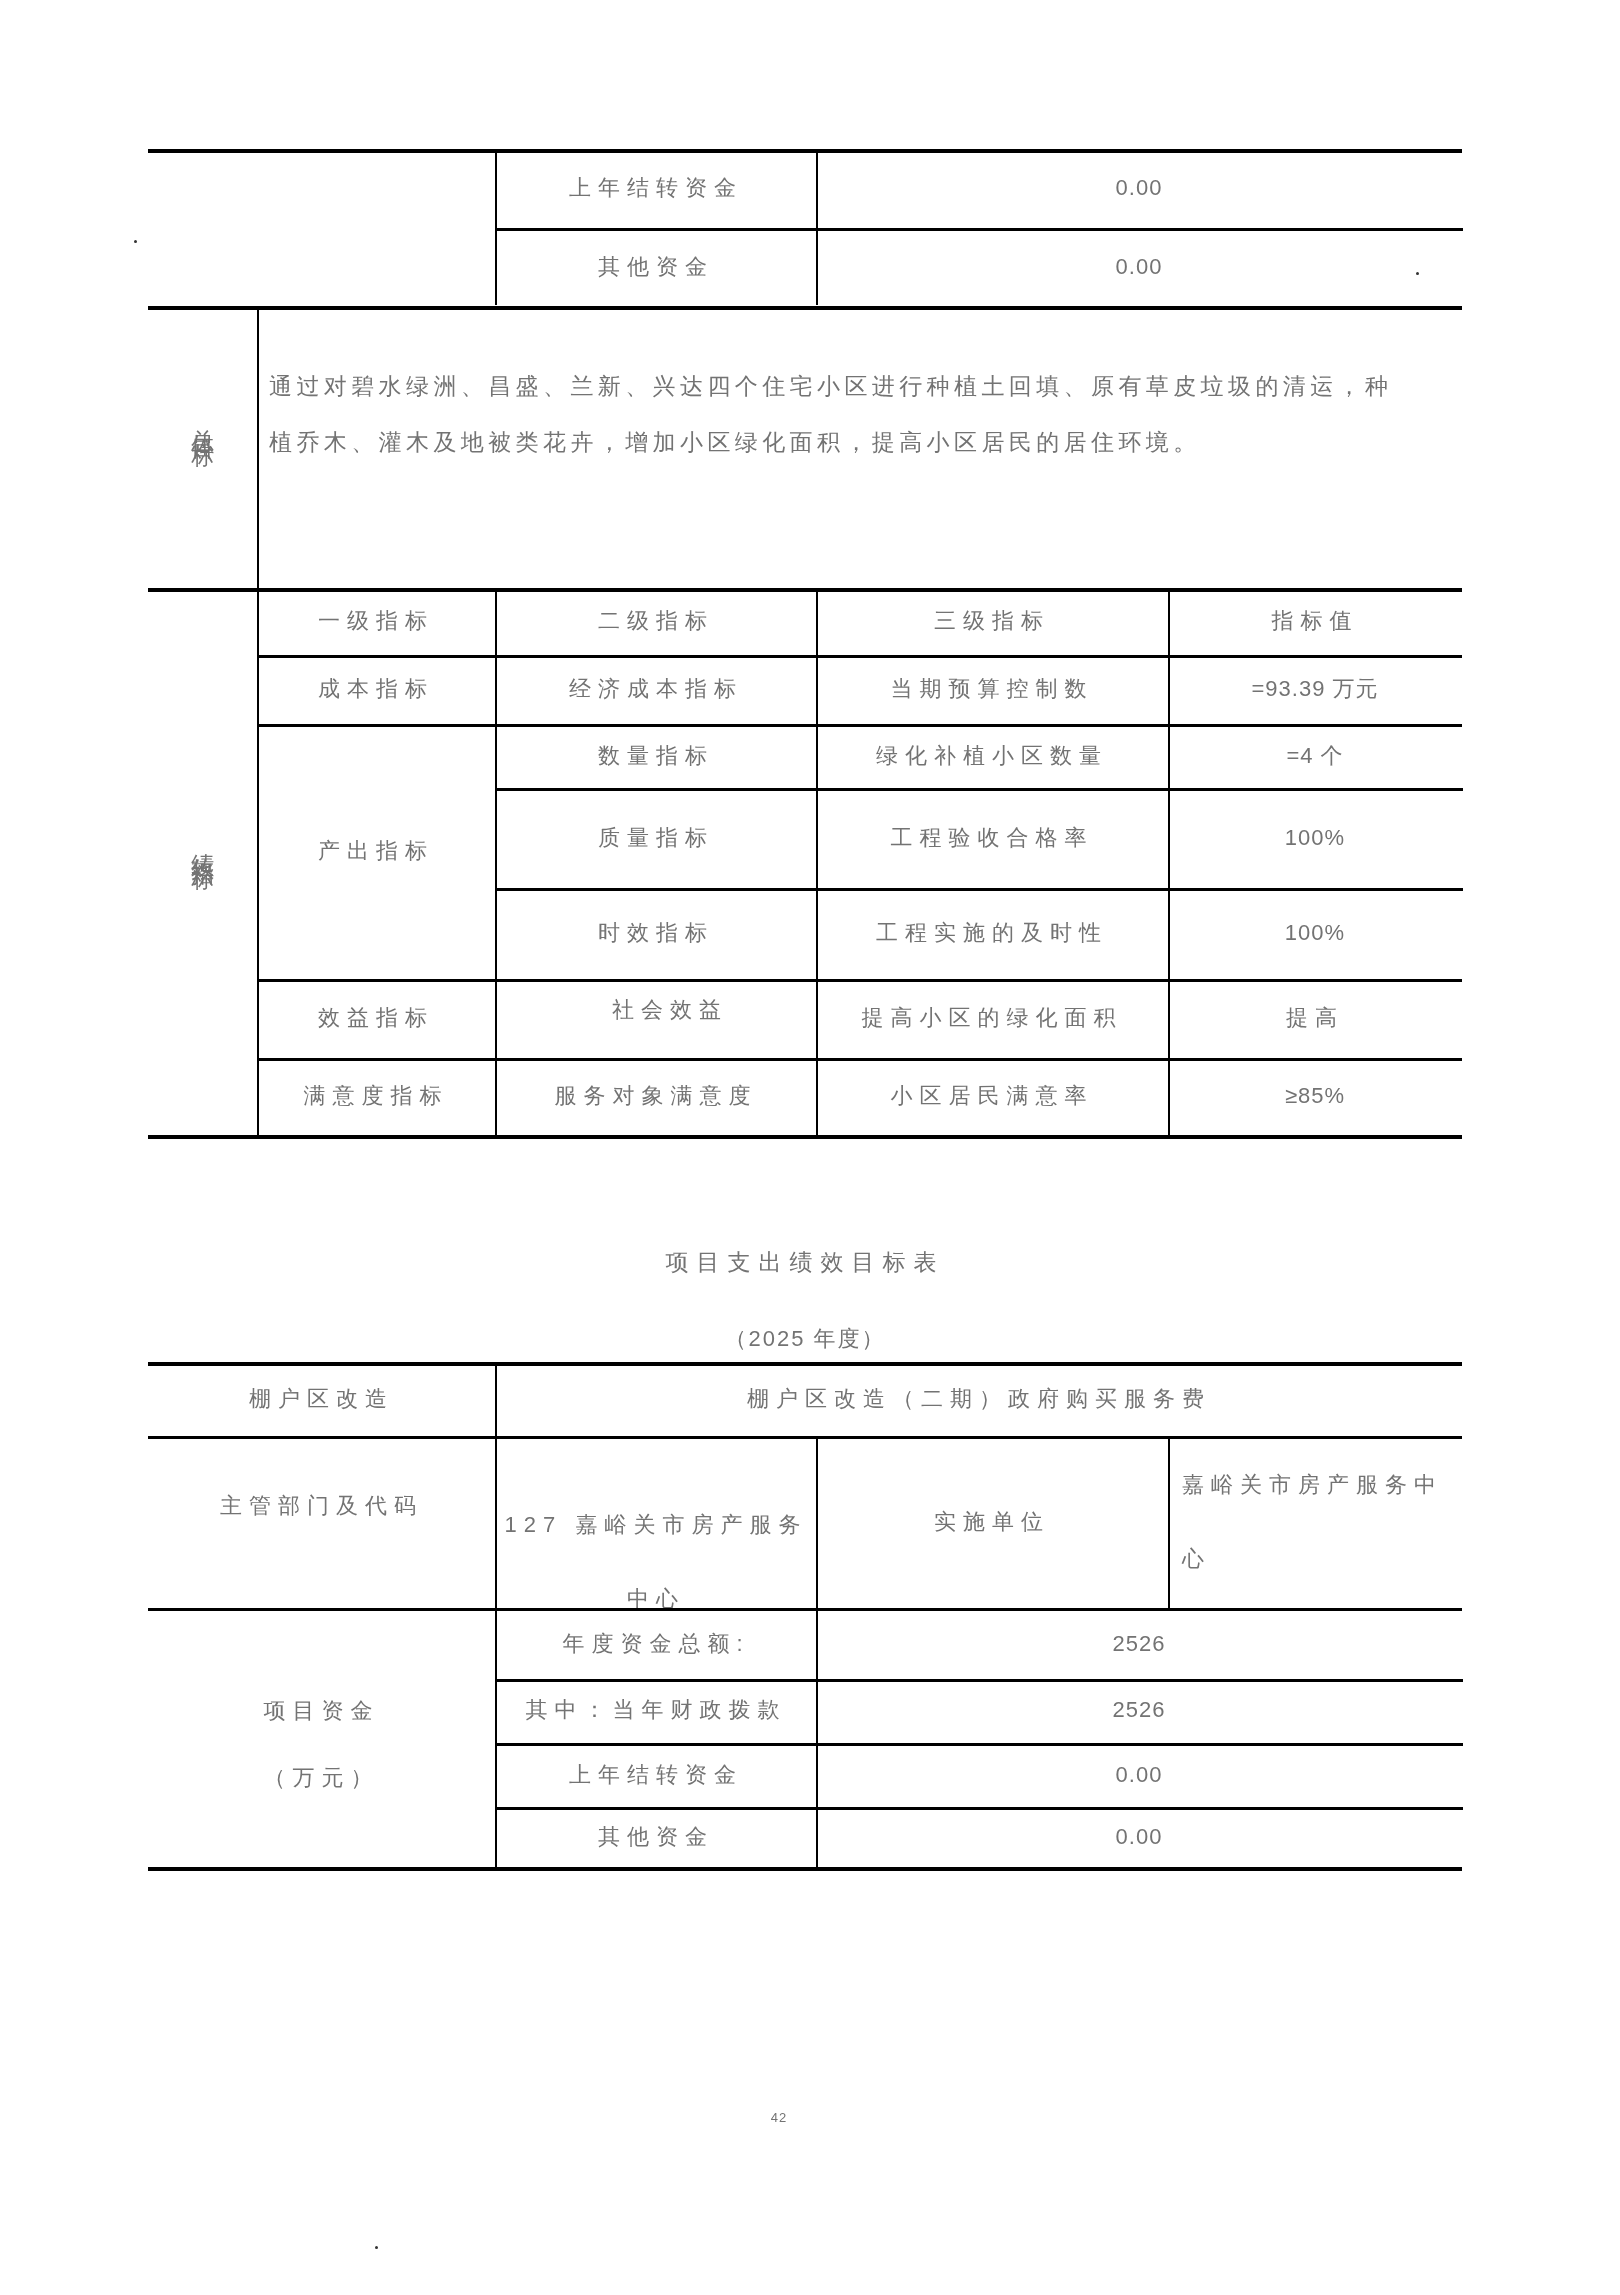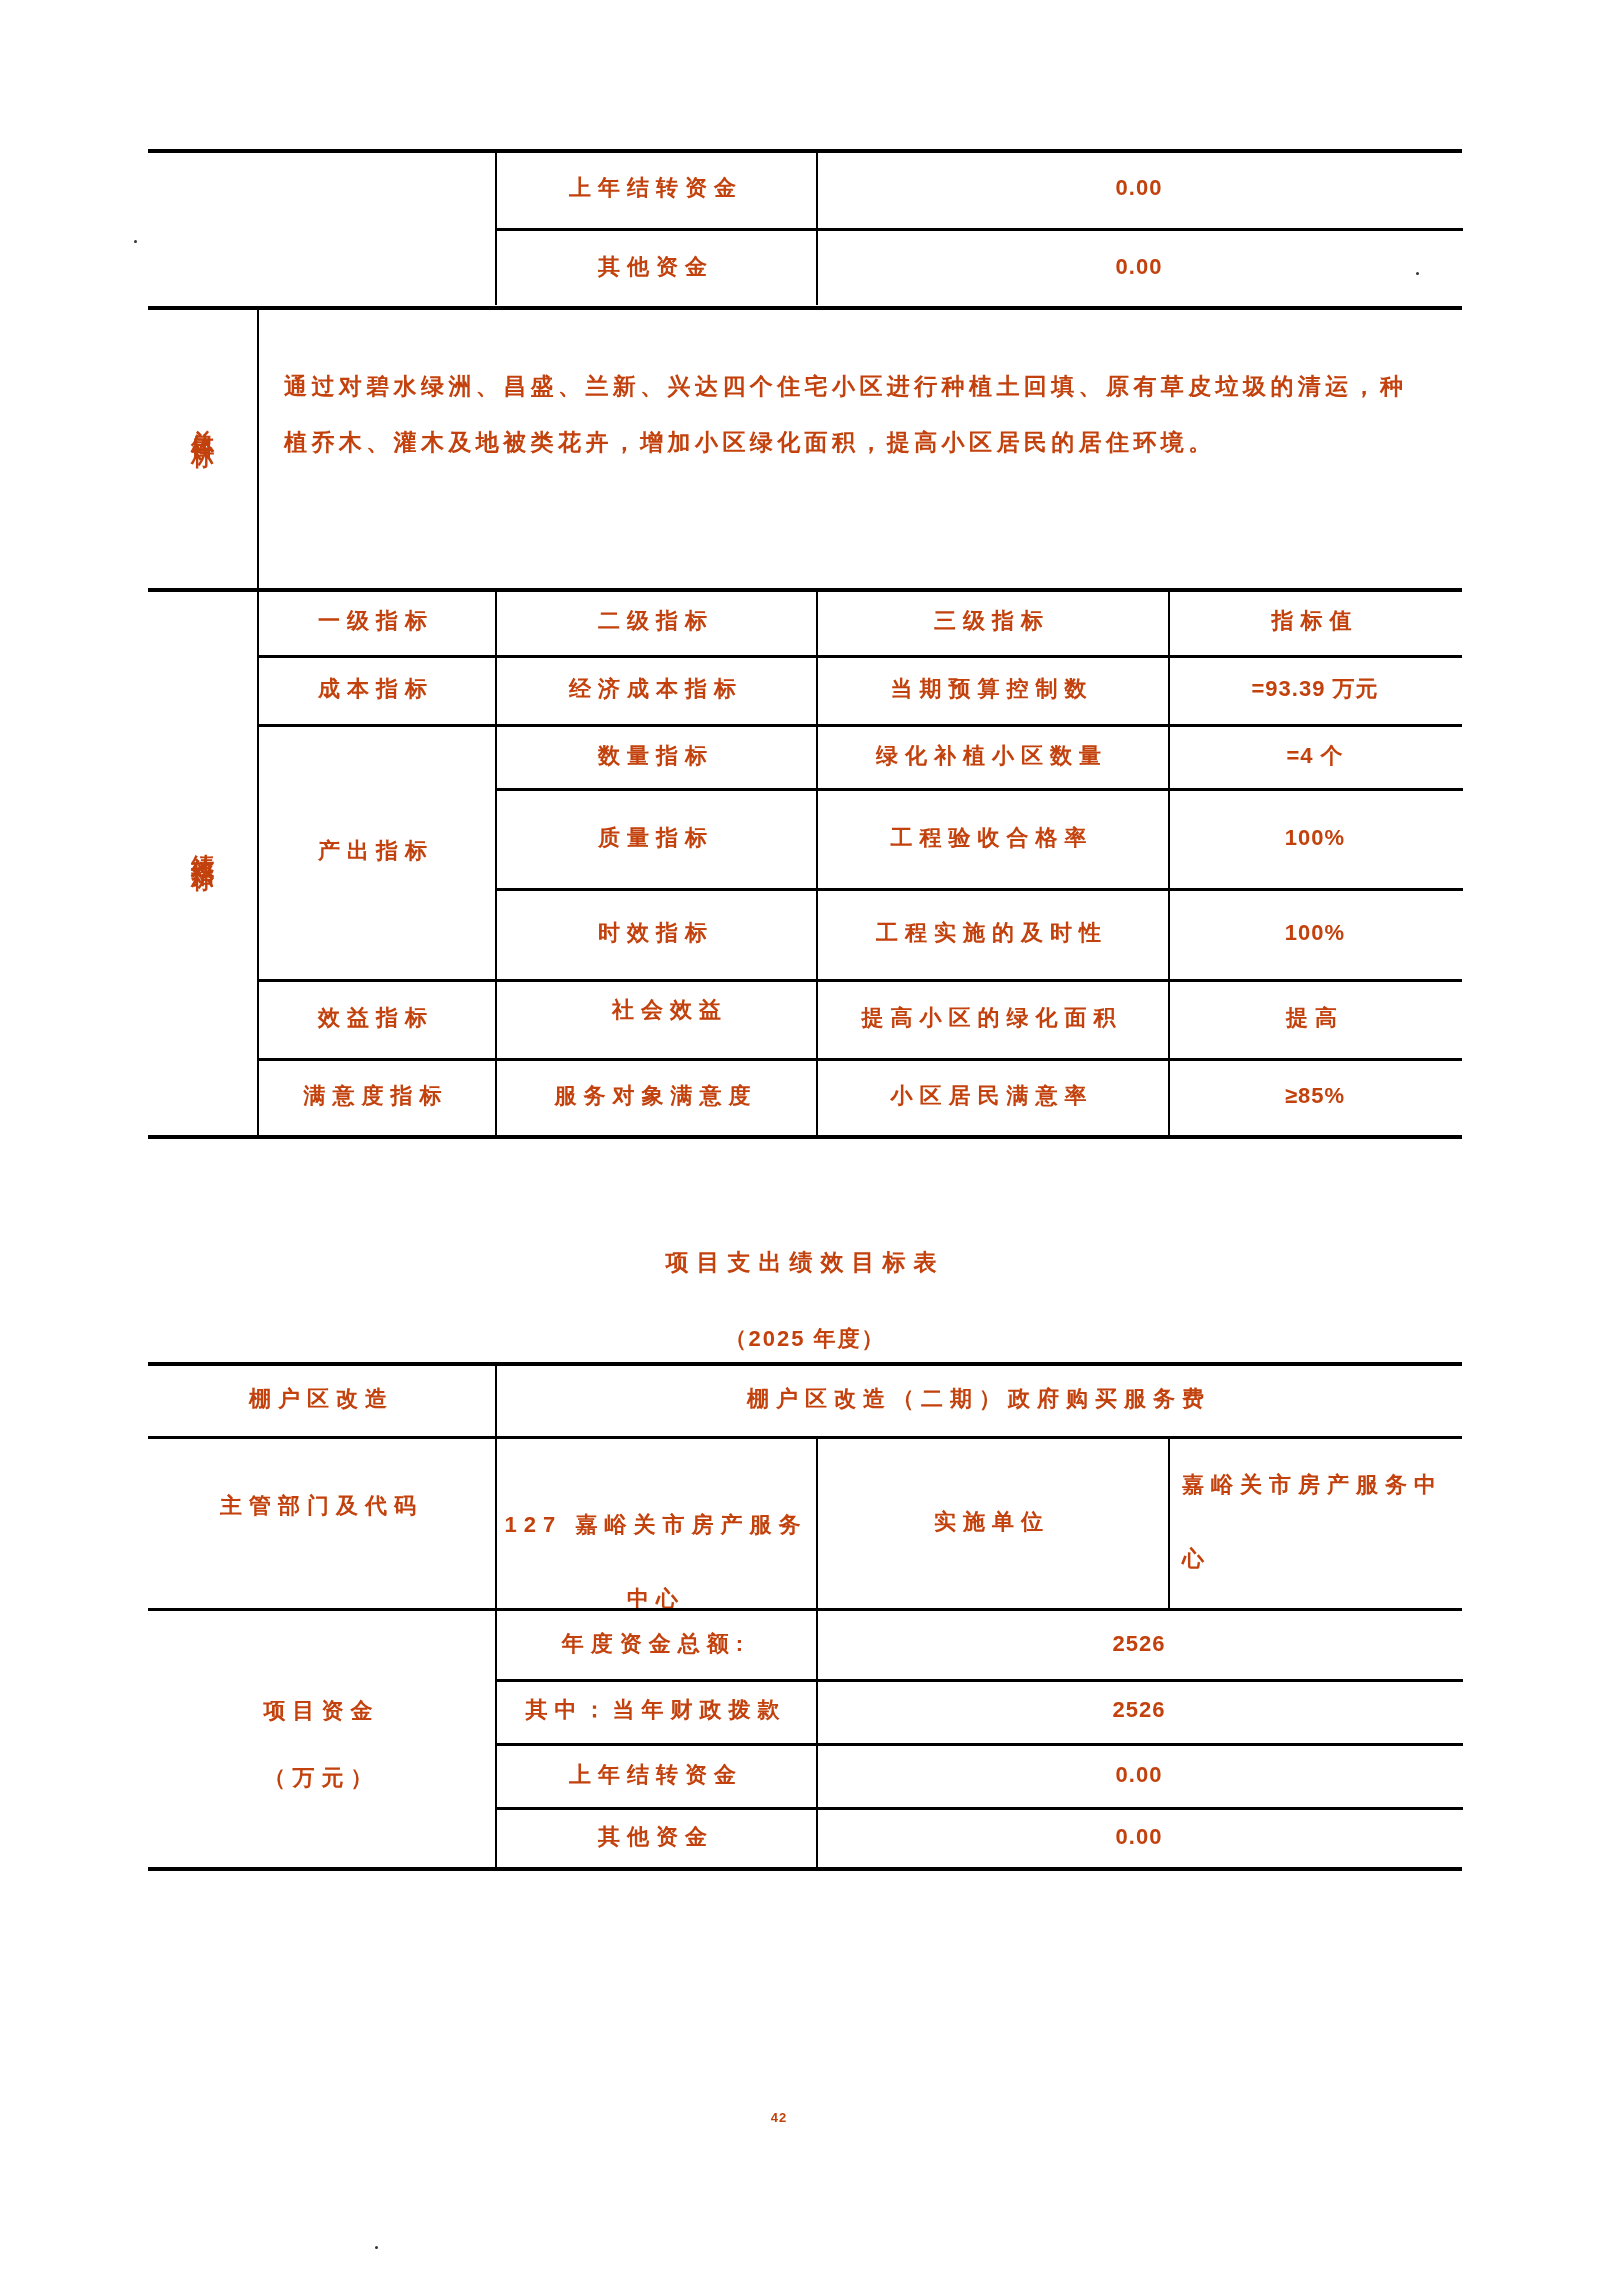--- a/index.html
+++ b/index.html
@@ -2,22 +2,22 @@
 <html style="font-size:8px"><head>
 <meta charset="utf-8">
 <style>
   html,body{margin:0;padding:0;background:#ffffff;}
   .sheet{
     position:relative;width:1621px;height:2295px;background:#fff;
     font-family:"Liberation Sans","DejaVu Sans",sans-serif;color:#000;overflow:hidden;
   }
   .cell{
     position:absolute;display:flex;align-items:center;justify-content:center;
-    text-align:center;font-weight:700;font-size:22px;letter-spacing:7px;
-    line-height:1.55;white-space:pre-line;color:#c2410c;
+    text-align:center;font-weight:400;font-size:22px;letter-spacing:7px;
+    line-height:1.55;white-space:pre-line;color:#737373;
   }
   .num{letter-spacing:1px;}
   .left{justify-content:flex-start;text-align:left;}
   .vlabel{writing-mode:vertical-lr;text-orientation:upright;letter-spacing:5px;font-size:23px;}
   .goal-text{
     font-size:23px;letter-spacing:4.4px;line-height:56px;
     justify-content:flex-start;text-align:left;align-items:center;
   }
   .goal-inner{transform:translateY(-34px);}
   .shift-up{transform:translateY(-27px);}
@@ -43,21 +43,21 @@
 
   <i class="hl" style="left:148px;top:149px;width:1314px;height:3.5px"></i>
   <i class="hl" style="left:495px;top:228px;width:968px;height:3px"></i>
   <i class="vl" style="left:495px;top:149px;width:1.5px;height:156px"></i>
   <i class="vl" style="left:816px;top:149px;width:1.5px;height:156px"></i>
 
   <i class="hl" style="left:148px;top:306px;width:1314px;height:3.5px"></i>
   <div class="cell" style="left:148px;top:306px;width:109px;height:283px">
     <span class="vlabel shift-up">总体目标</span>
   </div>
-  <div class="cell goal-text" style="left:284px;top:306px;width:1194px;height:283px">
+  <div class="cell goal-text" style="left:269px;top:306px;width:1194px;height:283px">
     <span class="goal-inner">通过对碧水绿洲、昌盛、兰新、兴达四个住宅小区进行种植土回填、原有草皮垃圾的清运，种
 植乔木、灌木及地被类花卉，增加小区绿化面积，提高小区居民的居住环境。</span>
   </div>
   <i class="vl" style="left:257px;top:306px;width:1.5px;height:283px"></i>
 
   <div class="cell" style="left:148px;top:588px;width:109px;height:547px">
     <span class="vlabel shift-up-sm">绩效指标</span>
   </div>
 
   <div class="cell" style="left:257px;top:588px;width:238px;height:67px">一级指标</div>

